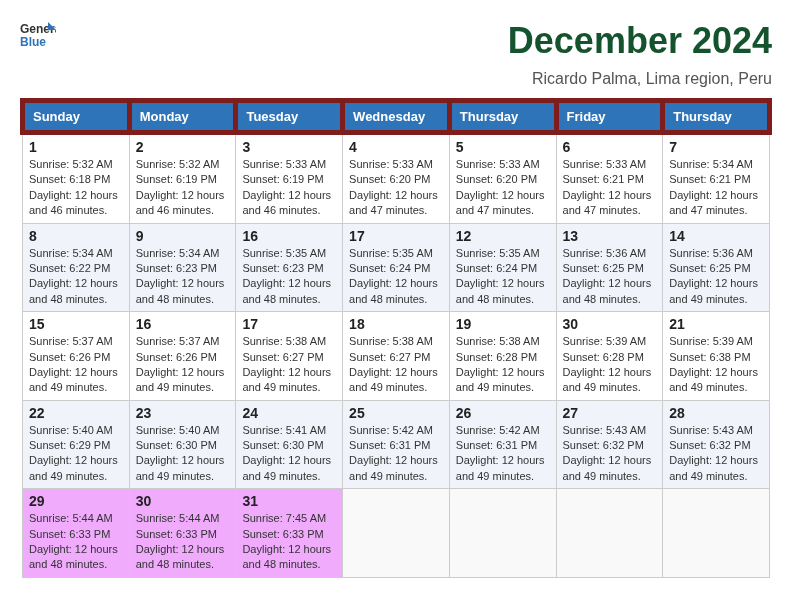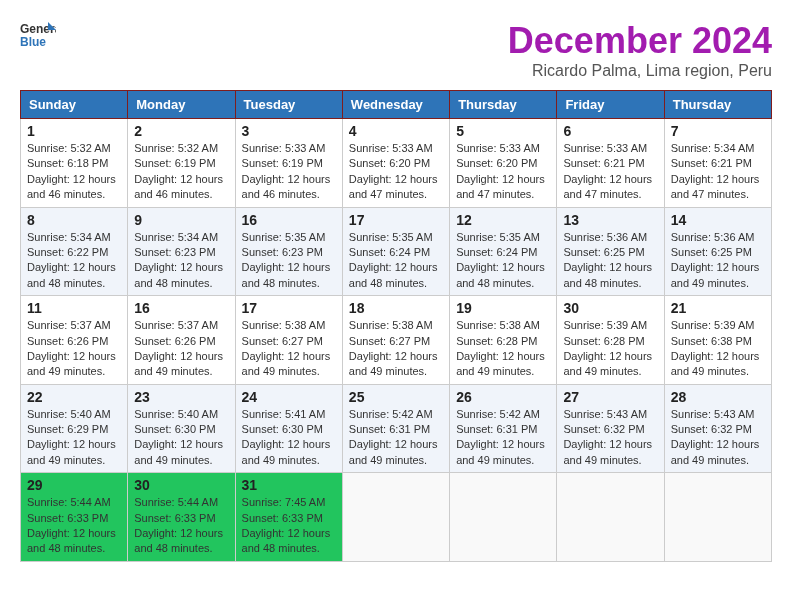--- a/index.html
+++ b/index.html
@@ -24,39 +24,40 @@
     .logo-icon {
       width: 36px;
       height: 30px;
     }
     .title-area {
       text-align: right;
     }
     .main-title {
       font-size: 36px;
       font-weight: bold;
-      color: #a21caf;
+      color: #14532d;
     }
     .subtitle {
       font-size: 16px;
       color: #555;
+      margin-top: 8px;
     }
     .calendar-table {
       width: 100%;
       border-collapse: collapse;
       font-size: 11px;
     }
     .calendar-table th {
       background-color: #2e74b8;
       color: #fff;
       text-align: left;
       padding: 6px 8px;
       font-size: 13px;
       font-weight: bold;
-      border: 1px solid #7f1d1d;
+      border: 5px solid #7f1d1d;
     }
     .calendar-table td {
       border: 1px solid #ccc;
       vertical-align: top;
       padding: 4px 6px;
       width: 14.28%;
       min-height: 80px;
       height: 80px;
       background: #fff;
     }
@@ -72,21 +73,21 @@
     }
     .day-info {
       color: #333;
       line-height: 1.4;
       font-size: 11px;
     }
     .empty-cell {
       background: #f9f9f9 !important;
     }
     .last-row td {
-      background: #22c55e;
+      background: #f0abfc;
     }
   </style>
 </head>
 <body>
 
 <div class="header-area">
   <div class="logo">
     <svg class="logo-icon" viewBox="0 0 36 30" xmlns="http://www.w3.org/2000/svg">
       <text x="0" y="13" font-size="12" font-weight="bold" fill="#333">General</text>
       <text x="0" y="26" font-size="12" font-weight="bold" fill="#2e74b8">Blue</text>
@@ -209,21 +210,21 @@
         <td>
           <span class="day-num">14</span>
           <div class="day-info">Sunrise: 5:36 AM
 Sunset: 6:25 PM
 Daylight: 12 hours
 and 49 minutes.</div>
         </td>
       </tr>
       <tr>
         <td>
-          <span class="day-num">11</span>
+          <span class="day-num">15</span>
           <div class="day-info">Sunrise: 5:37 AM
 Sunset: 6:26 PM
 Daylight: 12 hours
 and 49 minutes.</div>
         </td>
         <td>
           <span class="day-num">16</span>
           <div class="day-info">Sunrise: 5:37 AM
 Sunset: 6:26 PM
 Daylight: 12 hours

